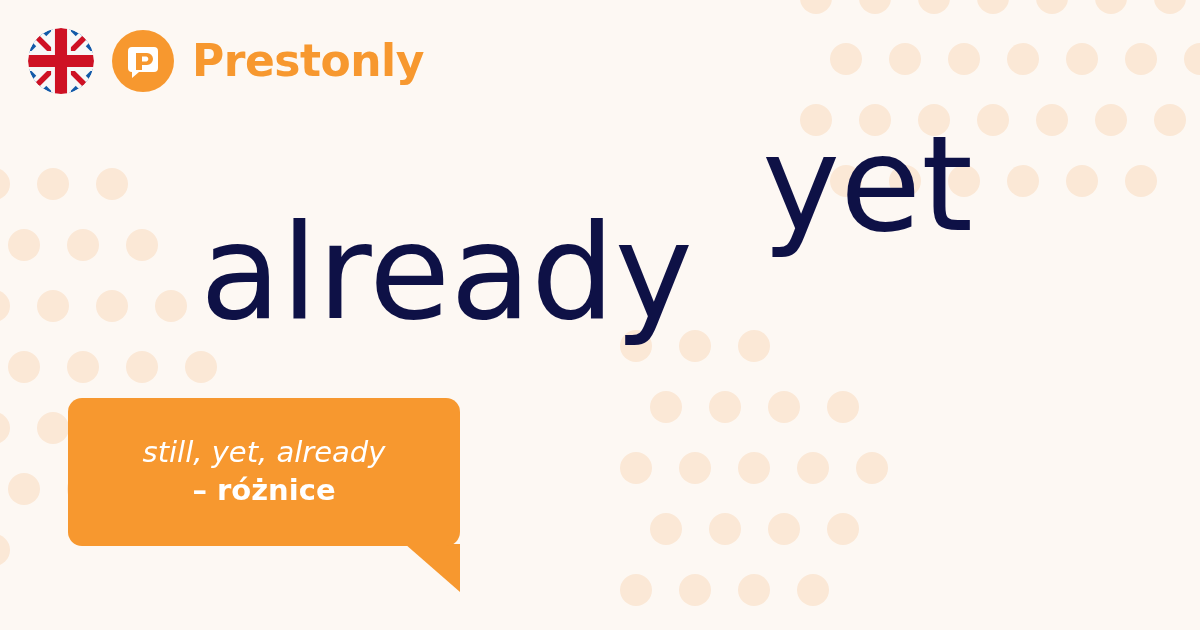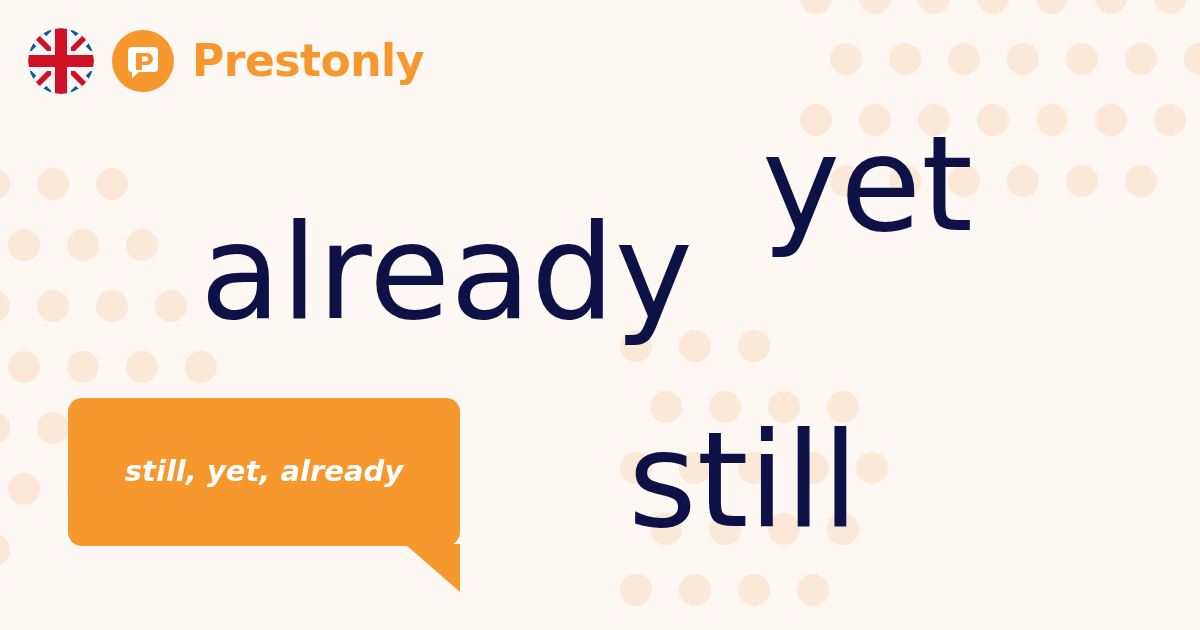--- a/index.html
+++ b/index.html
@@ -120,21 +120,21 @@
   }
   .callout-line {
     color: #FFFFFF;
     font-family: "DejaVu Sans", sans-serif;
     font-size: 29px;
     line-height: 1.30;
     white-space: nowrap;
   }
   #callout-line-1 {
     font-style: italic;
-    font-weight: 700;
+    font-weight: 400;
   }
   #callout-line-2 {
     font-style: normal;
     font-weight: 700;
   }
 </style>
 </head>
 <body>
 
 <div id="stage">
@@ -249,22 +249,22 @@
         <path d="M13 12 H24 A6 6 0 0 1 24 24 H19 V29 H13 Z" fill="#F7982F"></path>
         <path d="M19 15.5 H23.5 A2.6 2.6 0 0 1 23.5 20.5 H19 Z" fill="#FFFFFF"></path>
       </svg>
     </span>
 
     <span id="brand-name">Prestonly</span>
   </div>
 
   <div class="keyword" id="kw-already">already</div>
   <div class="keyword" id="kw-yet">yet</div>
-  <div class="keyword" id="kw-still">still</div>
 
   <div id="callout">
     <div id="callout-tail"></div>
     <div id="callout-body">
       <div class="callout-line" id="callout-line-1">still, yet, already</div>
+      <div class="callout-line" id="callout-line-2">– różnice</div>
     </div>
   </div>
 
 </div>
 
 </body></html>

